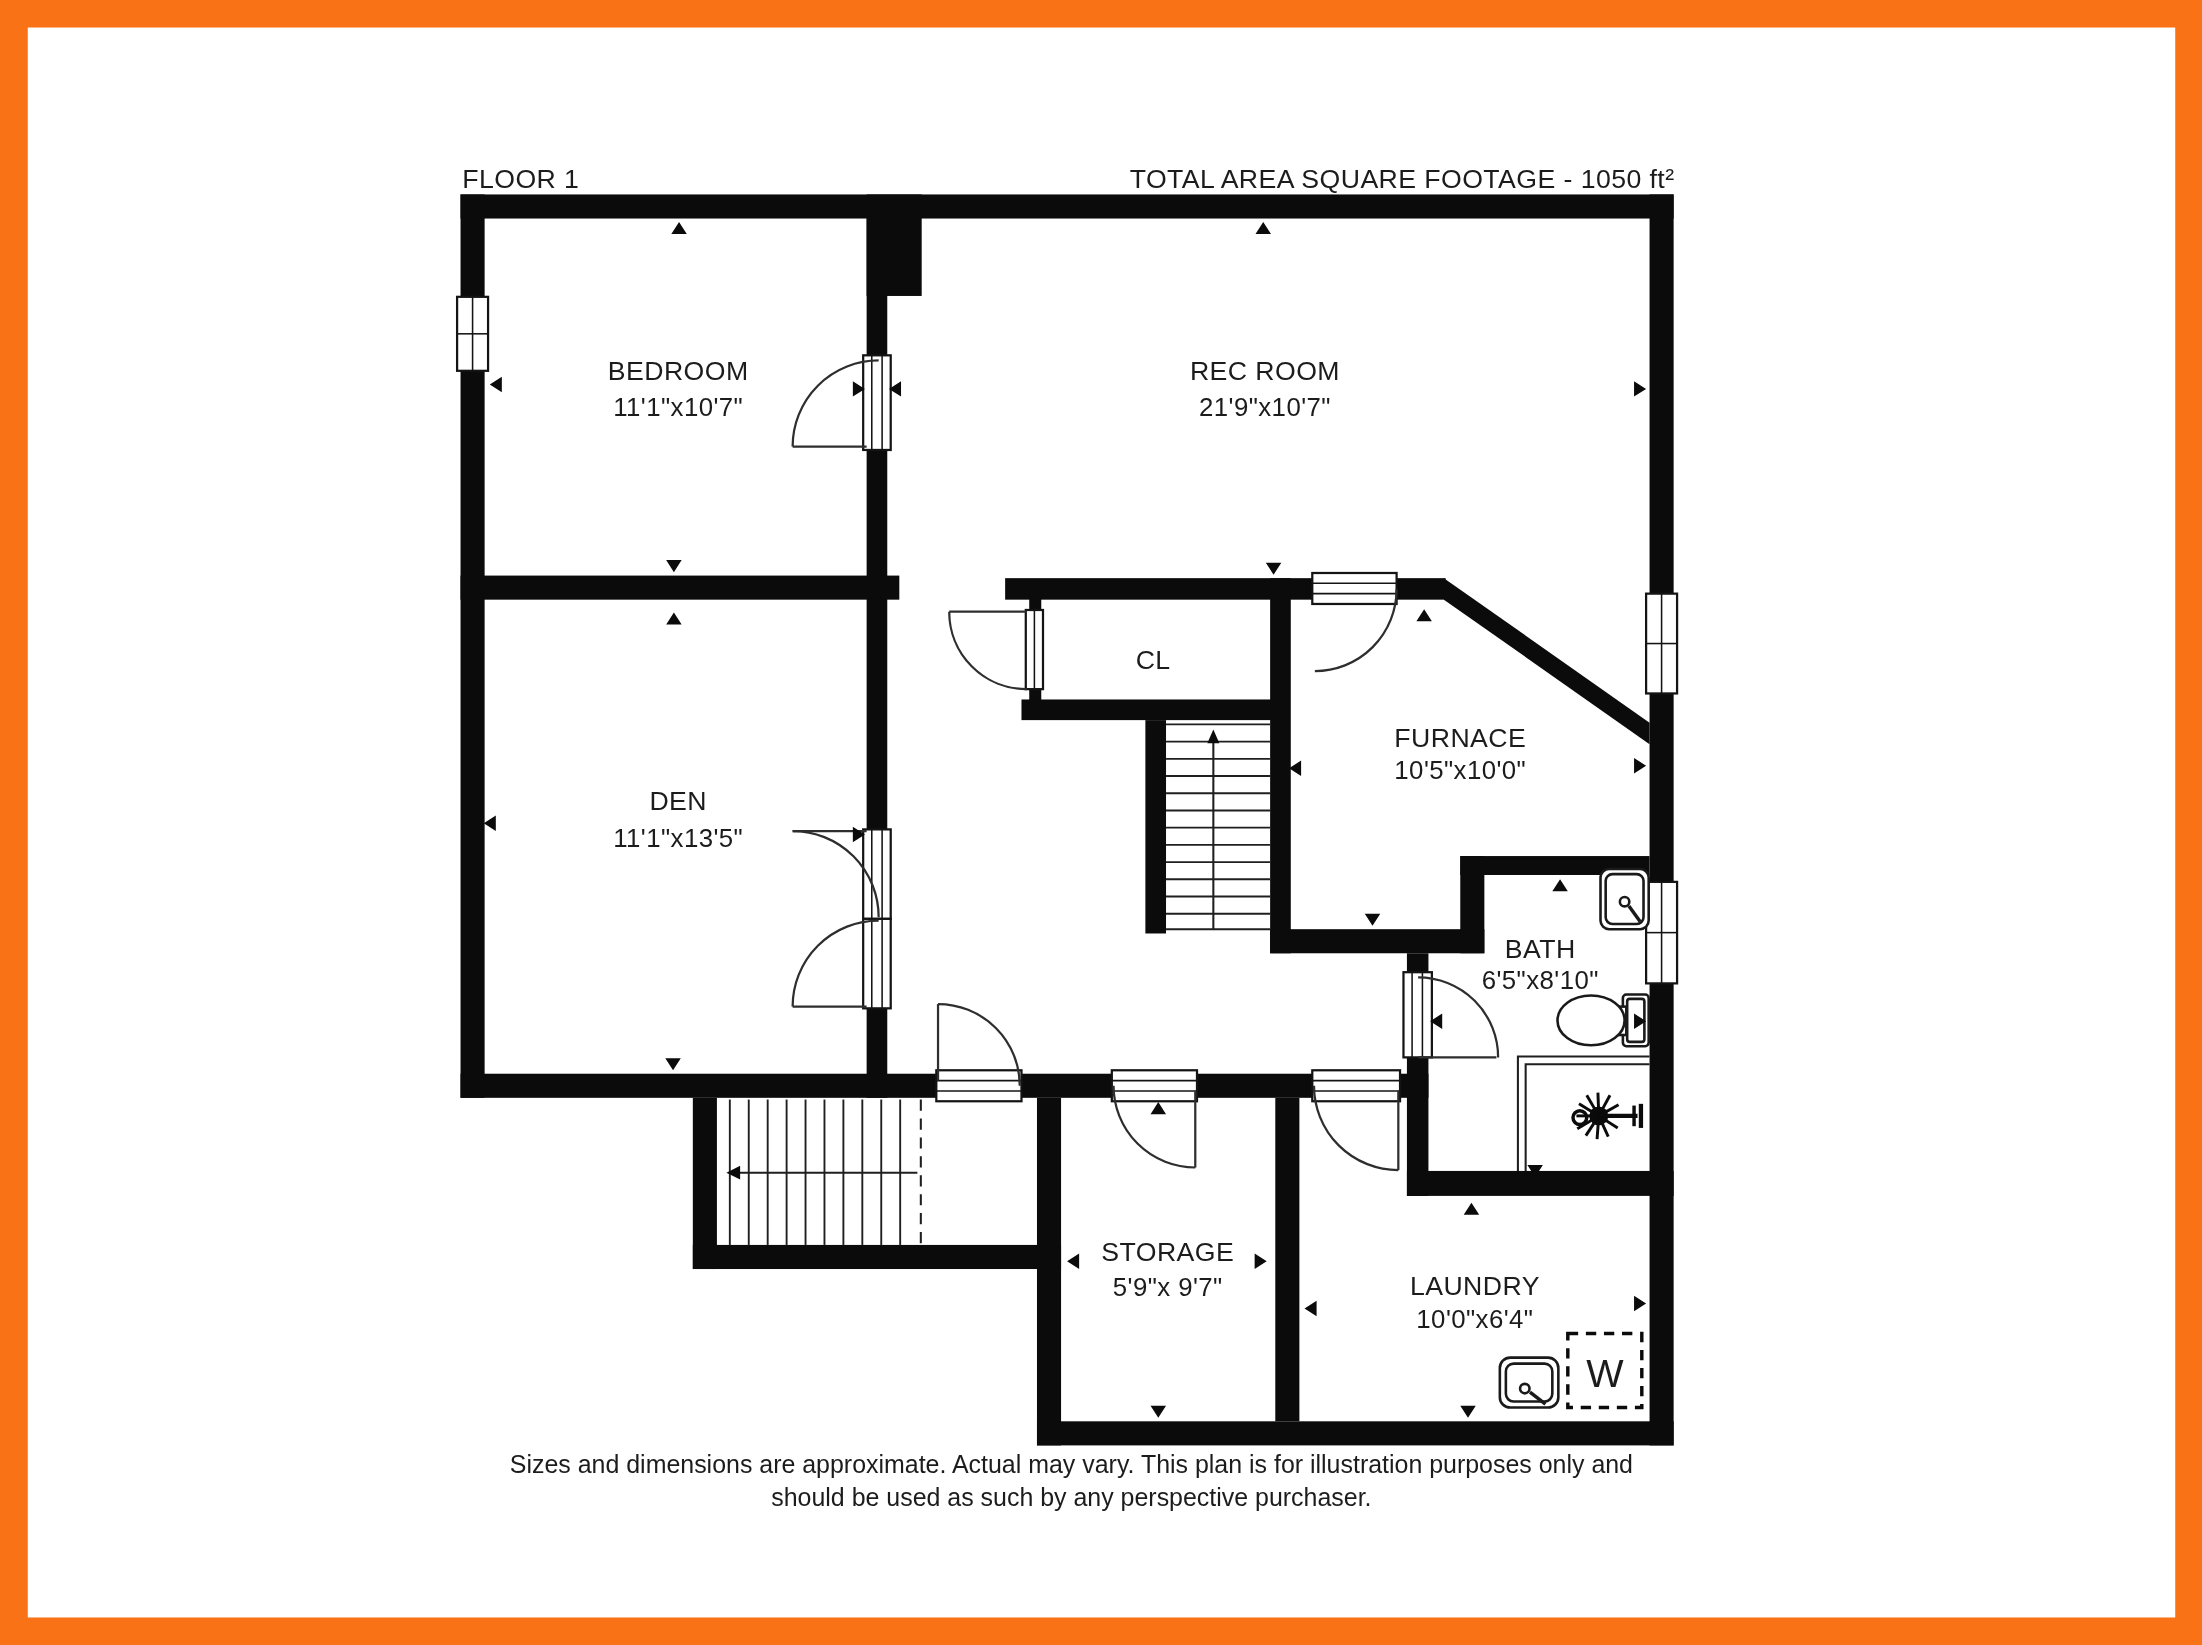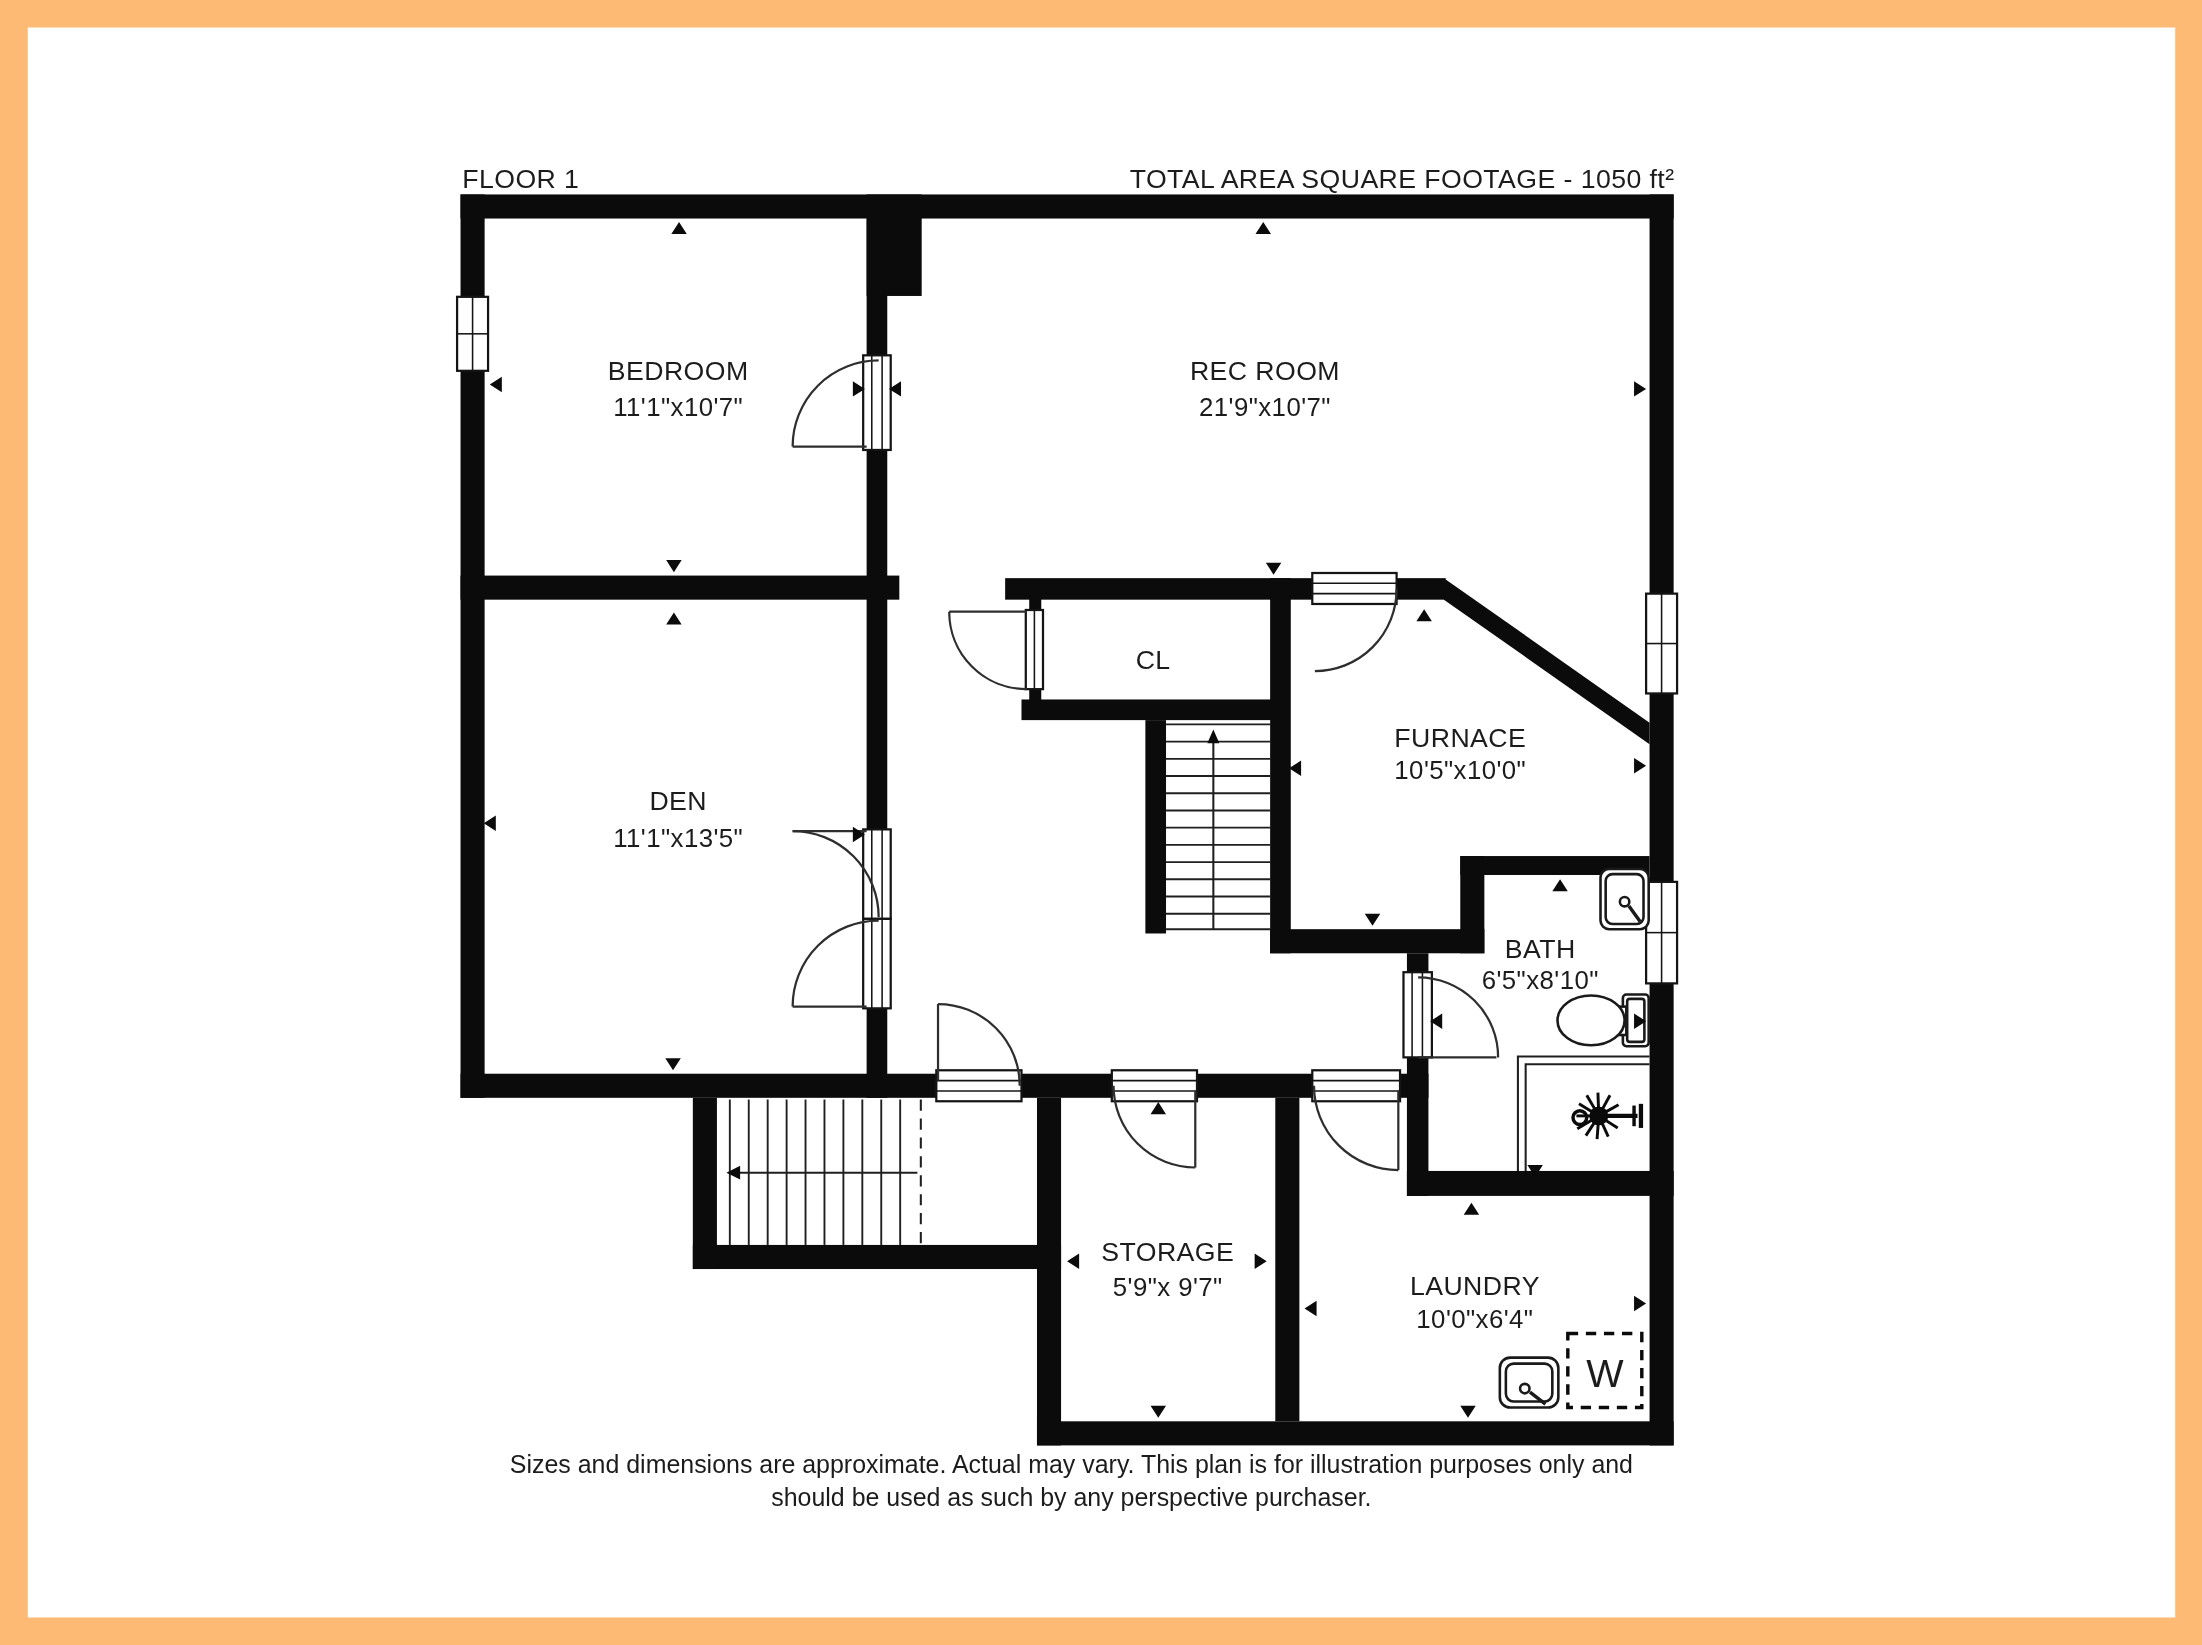--- a/index.html
+++ b/index.html
@@ -1,16 +1,16 @@
 <!DOCTYPE html>
 <html style="font-size:13.8px"><head>
 <meta charset="utf-8">
 <style>
   html,body{margin:0;padding:0;background:#101010;}
-  .stage{position:relative;width:2203px;height:1645px;background:#fdba74;overflow:hidden;
+  .stage{position:relative;width:2203px;height:1645px;background:#f97316;overflow:hidden;
          font-family:"Liberation Sans", sans-serif;}
   svg{position:absolute;left:0;top:0;}
   .wall{fill:#0b0b0b;stroke:none;}
   .thin{stroke:#1f1f1f;stroke-width:2.4;fill:none;}
   .arc{stroke:#2e2e2e;stroke-width:2.6;fill:none;}
   .sym{fill:#ffffff;stroke:#141414;stroke-width:2.6;}
   .symline{stroke:#141414;stroke-width:1.8;fill:none;}
   .fix{fill:#ffffff;stroke:#1a1a1a;stroke-width:3;}
   .tread{stroke:#1f1f1f;stroke-width:2.2;}
   .arrowhead{fill:#0b0b0b;}

